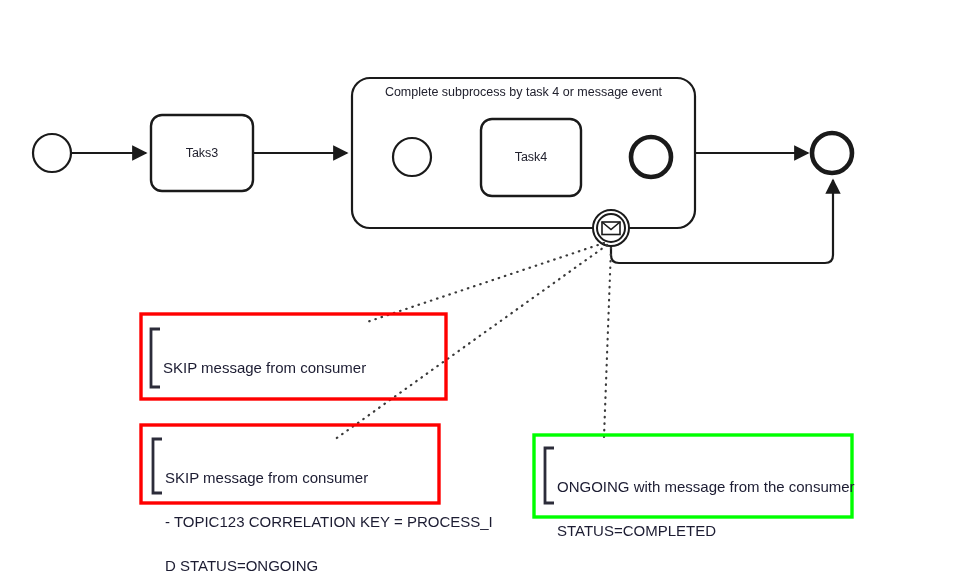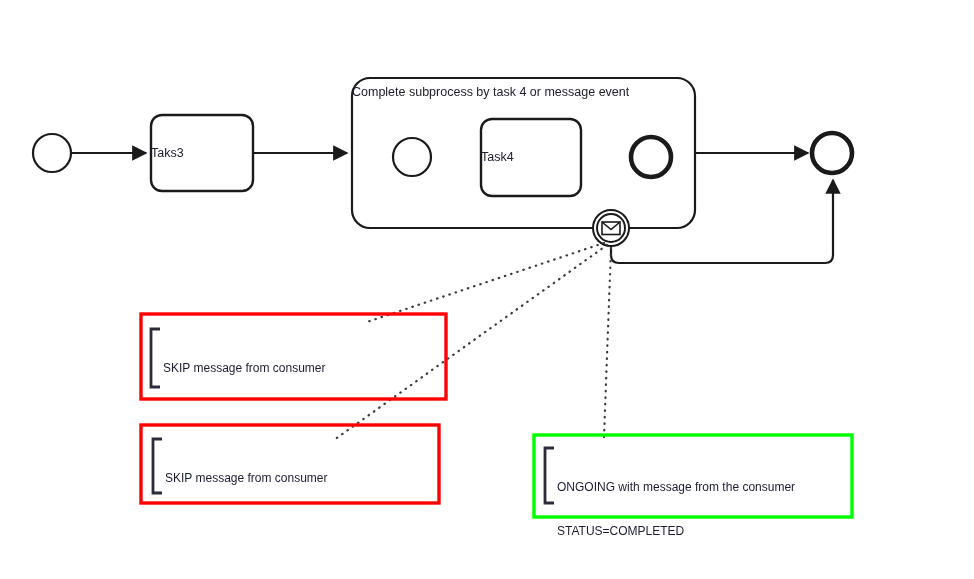--- a/index.html
+++ b/index.html
@@ -33,30 +33,31 @@
     position: absolute;
     font-family: "Liberation Sans", sans-serif;
     font-size: 12px;
     color: #1a1a2e;
     white-space: nowrap;
     pointer-events: none;
   }
   .task-label {
     font-size: 12.5px;
     color: #21212e;
-    text-align: left;
+    text-align: center;
   }
   .subprocess-title {
     font-size: 12.5px;
     color: #21212e;
+    text-align: center;
   }
   .annotation-text {
     position: absolute;
     font-family: "Liberation Sans", sans-serif;
-    font-size: 12px;
+    font-size: 15px;
     line-height: 14.6px;
     color: #1c1c32;
     white-space: pre;
   }
 </style>
 </head>
 <body>
 
 <div id="canvas">
 
@@ -129,20 +130,22 @@
   <div class="bpmn-label task-label" style="left:151px; top:146px; width:102px;">Taks3</div>
 
   <div class="bpmn-label task-label" style="left:481px; top:150px; width:100px;">Task4</div>
 
   <div class="annotation-text" style="left:163px; top:332px;">
     <div>SKIP message from consumer</div>
   </div>
 
   <div class="annotation-text" style="left:165px; top:442px;">
     <div>SKIP message from consumer</div>
+    <div>- TOPIC123 CORRELATION KEY = PROCESS_I</div>
+    <div>D STATUS=ONGOING</div>
   </div>
 
   <div class="annotation-text" style="left:557px; top:451px;">
     <div>ONGOING with message from the consumer</div>
     <div>STATUS=COMPLETED</div>
   </div>
 
 </div>
 
 </body></html>

